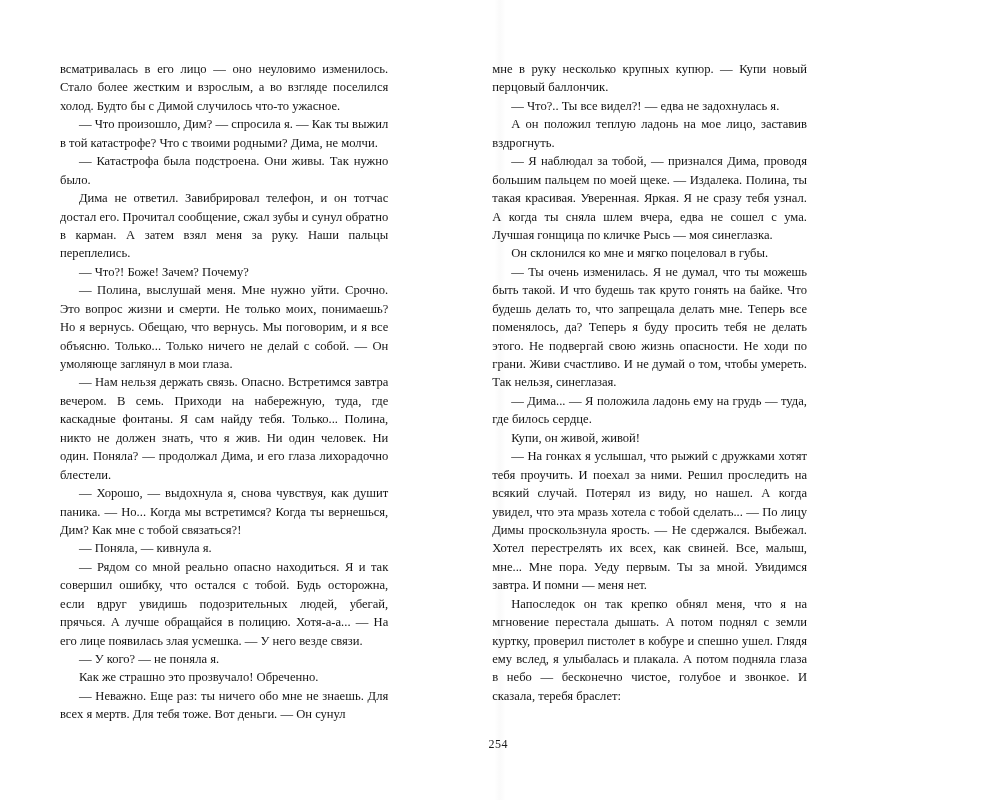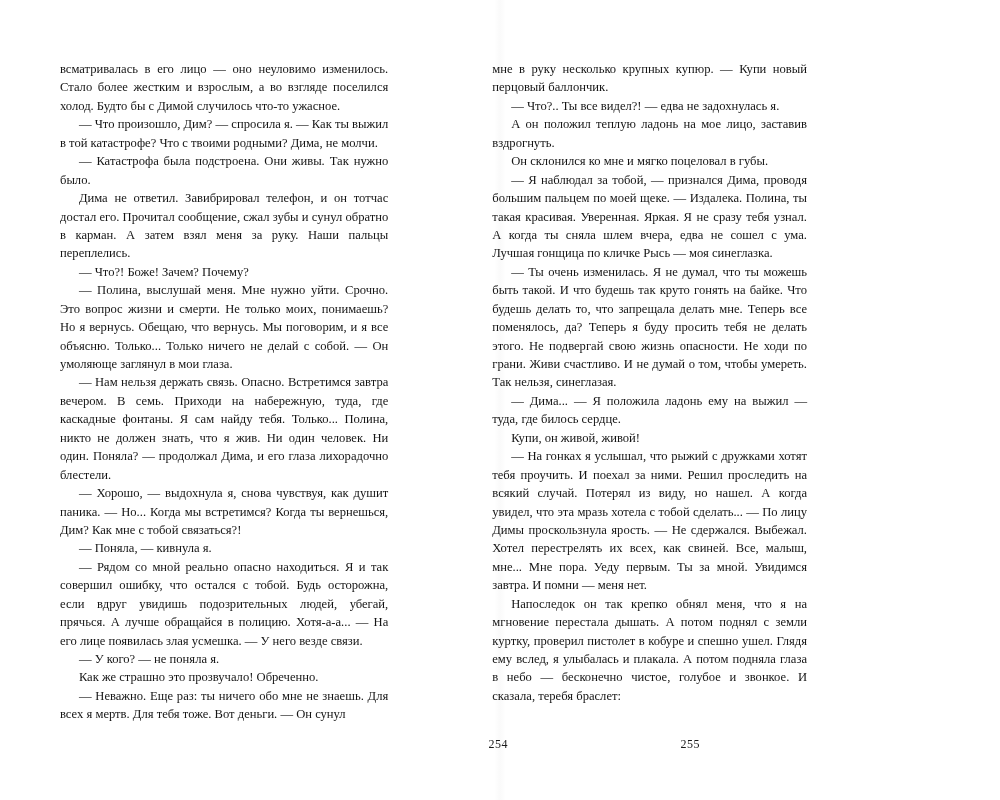--- a/index.html
+++ b/index.html
@@ -103,24 +103,23 @@
     <div class="folio folio-left">254</div>
   </div>
 
   <div class="gutter-shade"></div>
 
   <div class="page page-right">
     <div class="text-column">
       <p class="noindent">мне в руку несколько крупных купюр. — Купи новый перцовый баллончик.</p>
       <p>— Что?.. Ты все видел?! — едва не задохнулась я.</p>
       <p>А он положил теплую ладонь на мое лицо, заставив вздрогнуть.</p>
+      <p>— Я наблюдал за тобой, — признался Дима, проводя большим пальцем по моей щеке. — Издалека. Полина, ты такая красивая. Уверенная. Яркая. Я не сразу тебя узнал. А когда ты сняла шлем вчера, едва не сошел с ума. Лучшая гонщица по кличке Рысь — моя синеглазка.</p>
       <p>Он склонился ко мне и мягко поцеловал в губы.</p>
-      <p>— Я наблюдал за тобой, — признался Дима, проводя большим пальцем по моей щеке. — Издалека. Полина, ты такая красивая. Уверенная. Яркая. Я не сразу тебя узнал. А когда ты сняла шлем вчера, едва не сошел с ума. Лучшая гонщица по кличке Рысь — моя синеглазка.</p>
       <p>— Ты очень изменилась. Я не думал, что ты можешь быть такой. И что будешь так круто гонять на байке. Что будешь делать то, что запрещала делать мне. Теперь все поменялось, да? Теперь я буду просить тебя не делать этого. Не подвергай свою жизнь опасности. Не ходи по грани. Живи счастливо. И не думай о том, чтобы умереть. Так нельзя, синеглазая.</p>
-      <p>— Дима... — Я положила ладонь ему на выжил — туда, где билось сердце.</p>
+      <p>— Дима... — Я положила ладонь ему на грудь — туда, где билось сердце.</p>
       <p>Купи, он живой, живой!</p>
       <p>— На гонках я услышал, что рыжий с дружками хотят тебя проучить. И поехал за ними. Решил проследить на всякий случай. Потерял из виду, но нашел. А когда увидел, что эта мразь хотела с тобой сделать... — По лицу Димы проскользнула ярость. — Не сдержался. Выбежал. Хотел перестрелять их всех, как свиней. Все, малыш, мне... Мне пора. Уеду первым. Ты за мной. Увидимся завтра. И помни — меня нет.</p>
       <p>Напоследок он так крепко обнял меня, что я на мгновение перестала дышать. А потом поднял с земли куртку, проверил пистолет в кобуре и спешно ушел. Глядя ему вслед, я улыбалась и плакала. А потом подняла глаза в небо — бесконечно чистое, голубое и звонкое. И сказала, теребя браслет:</p>
     </div>
-    <div class="folio folio-right">255</div>
   </div>
 
 </div>
 
 </body></html>

